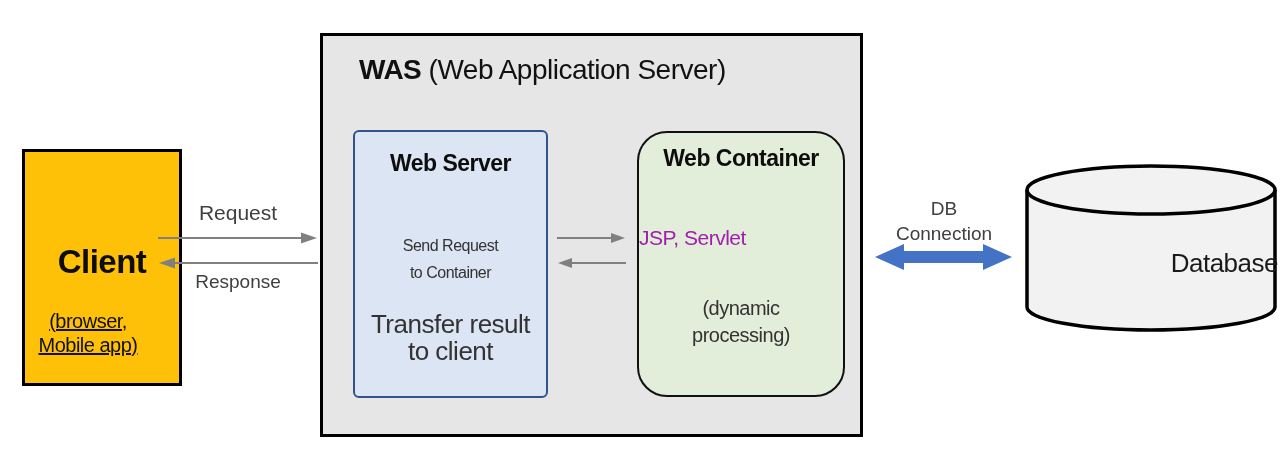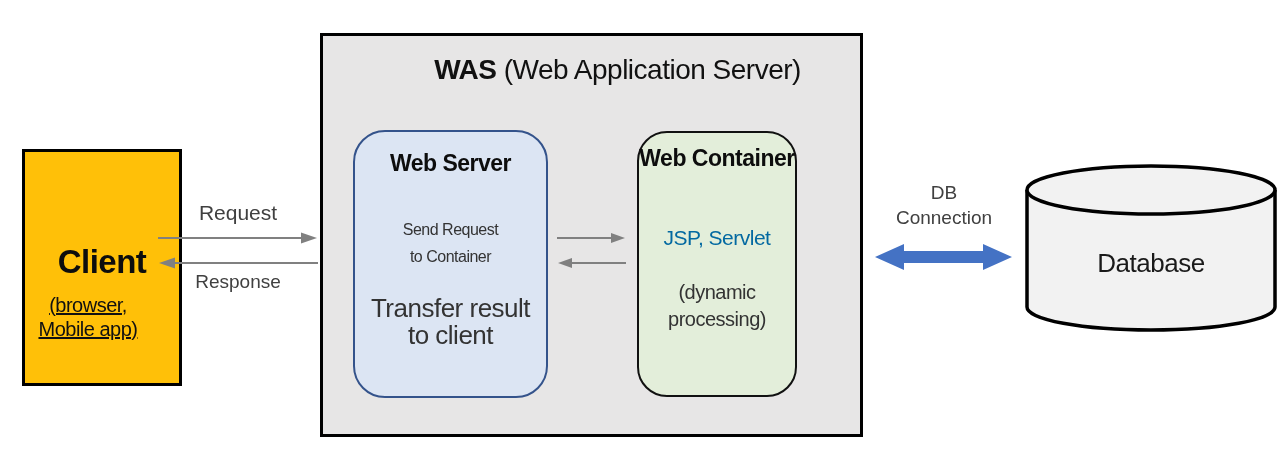--- a/index.html
+++ b/index.html
@@ -6,21 +6,21 @@
   html, body { background: #ffffff; }
   body {
     font-family: "Liberation Sans", sans-serif;
     width: 1280px; height: 467px;
     position: relative; overflow: hidden;
     color: #1a1a1a;
   }
   .canvas { position: absolute; left: 0; top: 0; width: 1280px; height: 467px; }
   .abs { position: absolute; }
   .center { text-align: center; }
-  .pre { white-space: pre-line; }
+  .pre { white-space: pre-line; margin-top: 16px; }
 
   
   .client-box {
     left: 22px; top: 149px; width: 160px; height: 237px;
     background: #FFC008; border: 3px solid #000000; padding-left: 27px;
   }
   .client-title {
     position: absolute; left: 0; top: 91px; width: 100%;
     font-size: 33px; font-weight: bold; color: #0d0d0d; text-align: center;
     letter-spacing: -0.5px;
@@ -37,61 +37,61 @@
   .resp-label { left: 158px; top: 271px; width: 160px; font-size: 19px; color: #404040; }
   .req-arrow  { left: 158px; top: 231px; }
   .resp-arrow { left: 158px; top: 256px; }
 
   
   .was-box {
     left: 320px; top: 33px; width: 543px; height: 404px;
     background: #E7E6E6; border: 3px solid #000000;
   }
   .was-title {
-    position: absolute; left: 8px; top: 18px; width: 100%;
-    text-align: center; font-size: 28px; color: #111111; letter-spacing: -0.5px; padding-left: 36px;
+    position: absolute; left: 0; top: 18px; width: 100%;
+    text-align: left; font-size: 28px; color: #111111; letter-spacing: -0.5px; padding-left: 36px;
   }
   .was-title .b { font-weight: bold; }
 
   .web-server-box {
     left: 30px; top: 94px; width: 195px; height: 268px;
-    background: #DCE5F3; border: 2px solid #34538B; border-radius: 32px;
+    background: #DCE5F3; border: 2px solid #34538B; border-radius: 6px;
   }
   .ws-title {
     position: absolute; left: 0; top: 18px; width: 100%;
     font-size: 23px; font-weight: bold; color: #0d0d0d; text-align: center;
     letter-spacing: -0.5px;
   }
   .ws-note1 { position: absolute; left: 0; top: 84px;  width: 100%; font-size: 16px; line-height: 27px; color: #333333; text-align: center; letter-spacing: -0.5px; }
   .ws-note2 { position: absolute; left: 0; top: 163px; width: 100%; font-size: 26px; line-height: 27px; color: #333333; text-align: center; letter-spacing: -0.5px; }
 
   .inner-arrow-right { left: 234px; top: 196px; }
   .inner-arrow-left  { left: 234px; top: 221px; }
 
   .web-container-box {
-    left: 314px; top: 95px; width: 160px; height: 266px;
+    left: 314px; top: 95px; width: 208px; height: 266px;
     background: #E3EEDA; border: 2px solid #111111; border-radius: 30px;
   }
   .wc-title {
     position: absolute; left: 0; top: 12px; width: 100%;
     font-size: 23px; font-weight: bold; color: #0d0d0d; text-align: center;
     letter-spacing: -0.5px;
   }
-  .wc-highlight { position: absolute; left: 0; top: 93px;  width: 100%; font-size: 21px; color: #0369a1; text-align: center; letter-spacing: -0.5px; }
+  .wc-highlight { position: absolute; left: 0; top: 93px;  width: 100%; font-size: 21px; color: #a21caf; text-align: left; letter-spacing: -0.5px; }
   .wc-note      { position: absolute; left: 0; top: 146px; width: 100%; font-size: 20px; line-height: 27px; color: #333333; text-align: center; letter-spacing: -0.5px; }
 
   
   .db-label { left: 864px; top: 180px; width: 160px; font-size: 19px; line-height: 25px; color: #404040; }
   .db-arrow { left: 874px; top: 243px; }
 
   
   .database-node { left: 1024px; top: 163px; width: 254px; height: 170px; }
   .database-label {
     position: absolute; left: 0; top: 85px; width: 100%;
-    font-size: 26px; color: #1a1a1a; text-align: center; letter-spacing: -0.5px;
+    font-size: 26px; color: #1a1a1a; text-align: right; letter-spacing: -0.5px;
   }
 </style>
 </head>
 <body>
 
 <div class="canvas">
 
   <div class="abs client-box">
     <div class="client-title">Client</div>
     <div class="client-subtitle pre">(browser,

